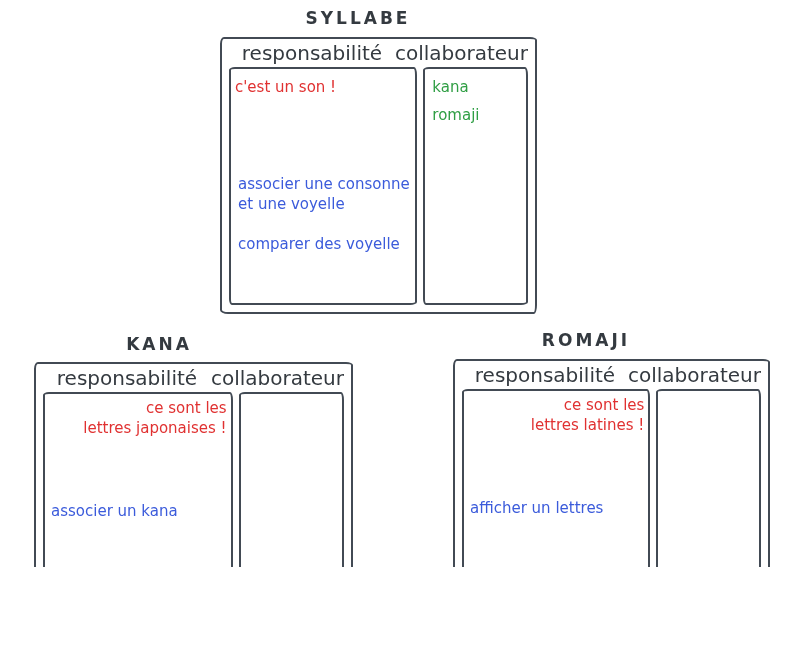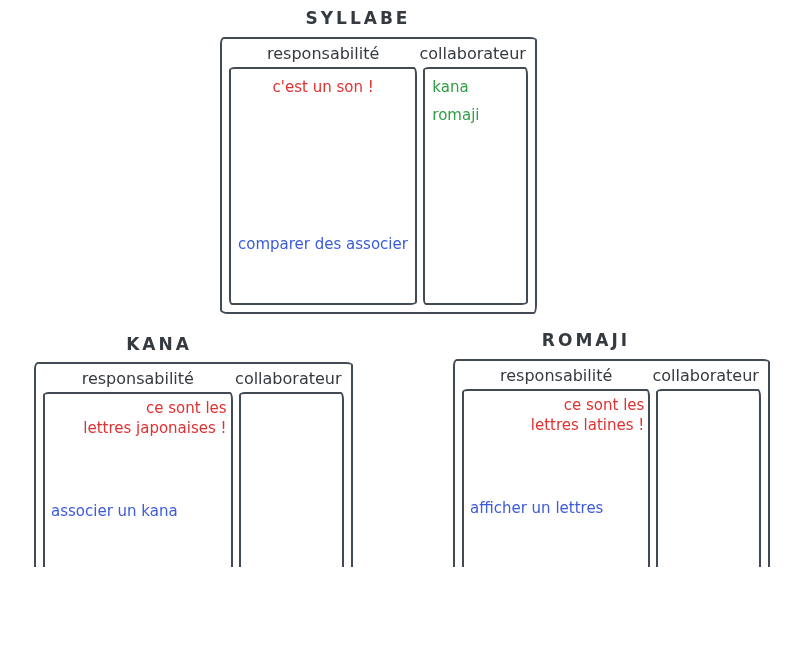--- a/index.html
+++ b/index.html
@@ -34,21 +34,21 @@
     border: 2.5px solid var(--stroke);
     border-radius: 4px 7px 3px 8px / 7px 3px 9px 4px;
     display: flex;
     flex-direction: column;
     padding: 0 7px 7px 7px;
   }
   .card-head {
     flex: 0 0 28px;
     display: flex;
     align-items: center;
-    font-size: 16px;
+    font-size: 20px;
     color: var(--heading);
   }
   .head-resp  { width: 63%; text-align: center; }
   .head-collab{ flex: 1; text-align: center; }
   .card-body {
     flex: 1;
     display: flex;
     gap: 6px;
     min-height: 0;
   }
@@ -61,21 +61,21 @@
   .resp-box   { width: 63%; }
   .collab-box { flex: 1; }
   .txt {
     font-size: 15px;
     line-height: 1.32;
     white-space: pre-line;
   }
   .red   { color: var(--red); text-align: right; }
   .blue  { color: var(--blue); }
   .green { color: var(--green); }
-  .note-center { text-align: center; margin-top: 9px; padding: 0 4px; }
+  .note-center { text-align: left; margin-top: 9px; padding: 0 4px; }
   .note-left   { margin: 5px 4px 0 20px; }
   .abs { position: absolute; left: 7px; right: 3px; }
   .s-item-0 { top: 106px; }
   .s-item-1 { top: 166px; }
   .kr-item-0 { top: 108px; left: 6px; }
   .collab-list {
     padding: 9px 4px 0 7px;
     display: flex;
     flex-direction: column;
     gap: 8px;
@@ -95,21 +95,23 @@
 
   <div class="card-title title-syllabe">SYLLABE</div>
   <div class="card card-syllabe">
     <div class="card-head">
       <div class="head-resp">responsabilité</div>
       <div class="head-collab">collaborateur</div>
     </div>
     <div class="card-body">
       <div class="box resp-box">
         <div class="txt red note-center">c'est un son !</div>
-        <div class="txt blue abs s-item-1">comparer des associer</div>
+        <div class="txt blue abs s-item-0">associer une consonne
+et une voyelle</div>
+        <div class="txt blue abs s-item-1">comparer des voyelle</div>
       </div>
       <div class="box collab-box">
         <div class="collab-list">
           <div class="txt green">kana</div>
           <div class="txt green">romaji</div>
         </div>
       </div>
     </div>
   </div>
 

